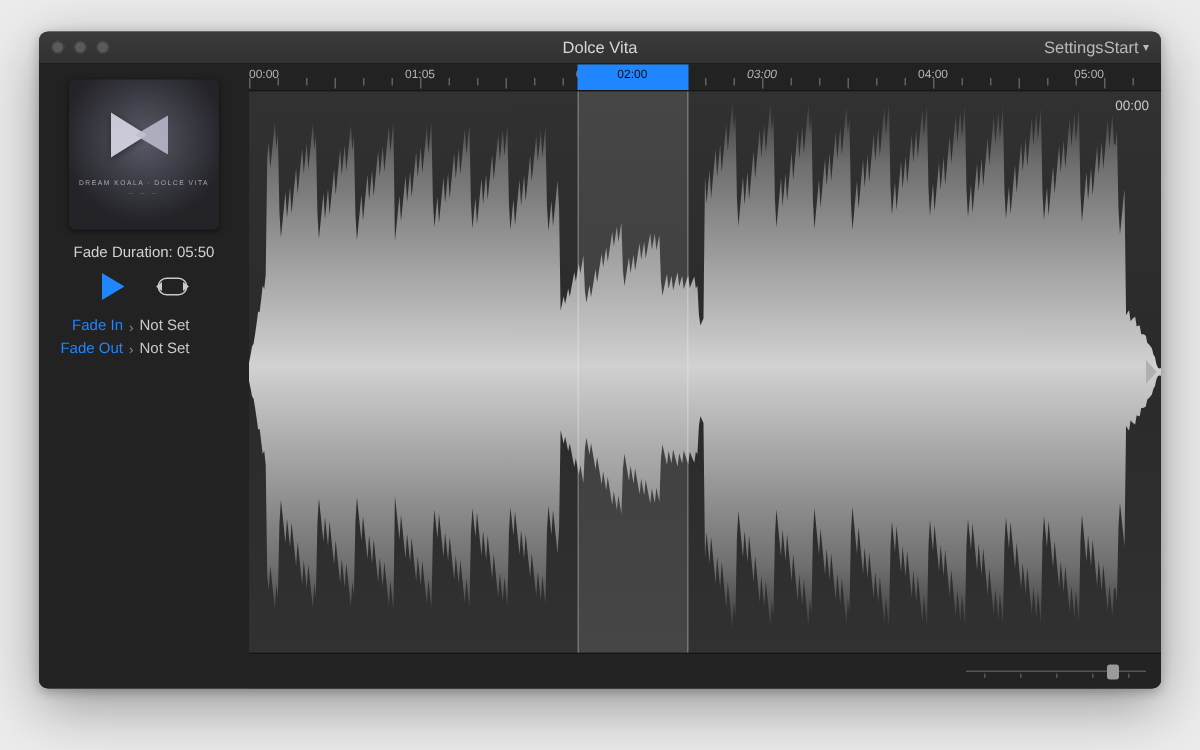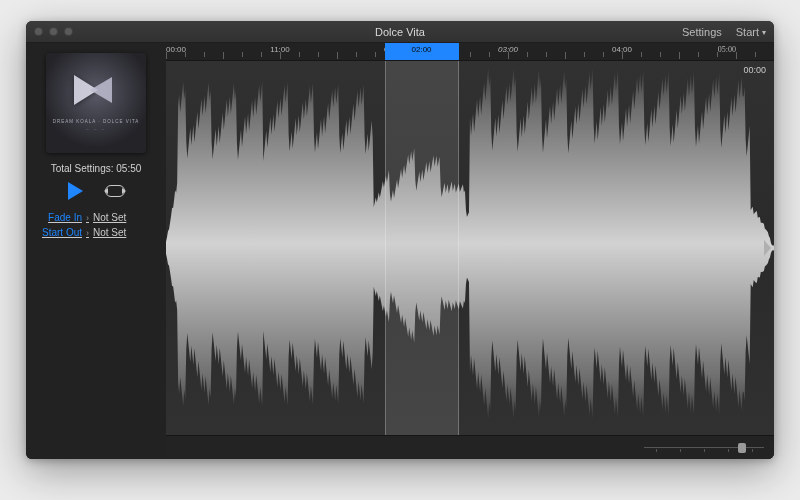--- a/index.html
+++ b/index.html
@@ -11,40 +11,40 @@
     display: flex; flex-direction: column;
   }
   .titlebar {
     height: 22px; background: linear-gradient(#3b3b3b,#313131);
     display: flex; align-items: center; padding: 0 8px; position: relative;
     border-bottom: 1px solid #1e1e1e;
   }
   .traffic { display: flex; gap: 6px; }
   .traffic span { width: 9px; height: 9px; border-radius: 50%; background:#5a5a5a; box-shadow: inset 0 0 0 1px rgba(0,0,0,.3); }
   .title { position: absolute; left: 0; right: 0; text-align: center; color: #d7d7d7; font-size: 11px; }
-  .topright { position: absolute; right: 8px; display: flex; gap: 14px; color:#b9b9b9; font-size: 11px; justify-content: center; }
+  .topright { position: absolute; right: 8px; display: flex; gap: 0; color:#b9b9b9; font-size: 11px; justify-content: center; }
   .topright span { cursor: default; }
   .expcaret { display:inline-block; margin-left:3px; font-size:8px; transform: translateY(-1px); }
   .body { flex: 1; display: flex; background:#2a2a2a; }
   .sidebar { width: 140px; background:#222; display:flex; flex-direction:column; align-items:center; padding:10px 8px; color:#c9c9c9; font-size:10px; }
   .art { width:100px; height:100px; border-radius:4px; background: radial-gradient(circle at 50% 40%, #5a5a68, #232328 70%); display:flex; flex-direction:column; align-items:center; justify-content:center; box-shadow: 0 1px 4px rgba(0,0,0,.6); margin-bottom:10px;}
   .art .tri-pair { position:relative; width:44px; height:30px; }
   .art .tri { position:absolute; width:0; height:0; border-style:solid; }
   .art .tri.a { left:0; top:0; border-width: 15px 0 15px 24px; border-color: transparent transparent transparent #d8d8e6; filter: drop-shadow(0 1px 2px rgba(0,0,0,.5)); opacity:.9;}
   .art .tri.b { left:16px; top:2px; border-width: 13px 0 13px 22px; border-color: transparent transparent transparent #bdbdd0; opacity:.85; transform: rotate(180deg);}
   .art .cap { margin-top:14px; font-size:4.5px; letter-spacing:1px; color:#a8a8b3; transform: scale(1); }
   .art .cap2 { margin-top:3px; font-size:3px; letter-spacing:2px; color:#808088;}
   .dur { font-size:10px; color:#d2d2d2; margin-bottom:8px; }
   .controls { display:flex; gap:22px; align-items:center; margin-bottom:12px; }
   .play { width:0; height:0; border-style:solid; border-width: 9px 0 9px 15px; border-color: transparent transparent transparent #1f86ff; cursor:pointer;}
   .loop { width:20px; height:12px; border:1.5px solid #c9c9c9; border-radius:6px; position:relative; cursor:pointer;}
   .loop:before, .loop:after { content:""; position:absolute; width:0; height:0; border-style:solid;}
   .loop:before { left:-2px; top:2px; border-width:3px 4px 3px 0; border-color: transparent #c9c9c9 transparent transparent;}
   .loop:after  { right:-2px; bottom:2px; border-width:3px 0 3px 4px; border-color: transparent transparent transparent #c9c9c9;}
-  .faderow { width:100%; display:flex; align-items:center; font-size:10px; margin-bottom:4px; gap:4px;text-decoration:underline;}
+  .faderow { width:100%; display:flex; align-items:center; font-size:10px; margin-bottom:4px; gap:4px;}
   .faderow .lbl { color:#1f86ff; width:48px; text-align:right; cursor:pointer;}
   .faderow .chev { color:#8e8e8e; font-size:9px; }
   .faderow .val { color:#c9c9c9; }
   .main { flex:1; display:flex; flex-direction:column; background: linear-gradient(#2d2d2d,#2a2a2a); }
   .ruler { height:18px; position:relative; background:#222; border-bottom:1px solid #161616; }
   .ruler .ticks { position:absolute; inset:0; }
   .ruler .lbl { position:absolute; top:2px; font-size:8px; color:#b5b5b5; transform: translateX(-50%);}
   .ruler .tick { position:absolute; top:9px; width:1px; height:5px; background:#606060;}
   .ruler .tick.mid { height:7px; }
   .ruler .sel { position:absolute; top:0; height:100%; background:#1f86ff; }
@@ -85,34 +85,34 @@
     <div class="sidebar">
       <div class="art">
         <div class="tri-pair">
           <div class="tri a"></div>
             <div class="tri b"></div>
         </div>
         <div class="cap">DREAM KOALA · DOLCE VITA</div>
         <div class="cap2">— — —</div>
       </div>
       <div class="dur">
-        <span>Total Settings:</span>
+        <span>Fade Duration:</span>
         <span>05:50</span>
       </div>
       <div class="controls">
         <div class="play"></div>
         <div class="loop"></div>
       </div>
       <div class="faderow">
         <span class="lbl">Fade In</span>
         <span class="chev">›</span>
         <span class="val">Not Set</span>
       </div>
       <div class="faderow">
-        <span class="lbl">Start Out</span>
+        <span class="lbl">Fade Out</span>
         <span class="chev">›</span>
         <span class="val">Not Set</span>
       </div>
     </div>
 
     <div class="main">
       <div class="ruler" id="ruler">
         <div class="ticks" id="ticks">
             <div class="tick mid" style="left: 0%;"></div>
             <div class="tick" style="left: 3.125%;"></div>
@@ -140,25 +140,25 @@
             <div class="tick" style="left: 71.875%;"></div>
             <div class="tick mid" style="left: 75%;"></div>
             <div class="tick" style="left: 78.125%;"></div>
             <div class="tick" style="left: 81.25%;"></div>
             <div class="tick mid" style="left: 84.375%;"></div>
             <div class="tick" style="left: 87.5%;"></div>
             <div class="tick" style="left: 90.625%;"></div>
             <div class="tick mid" style="left: 93.75%;"></div>
             <div class="tick" style="left: 96.875%;"></div>
             <div class="lbl" style="left: 0%; transform: translateX(0px);">00:00</div>
-            <div class="lbl" style="left: 18.75%;">11:00</div>
+            <div class="lbl" style="left: 18.75%;">01:05</div>
             <div class="lbl" style="left: 37.5%;">02:00</div>
             <div class="lbl" style="left: 56.25%; font-style: italic;">03:00</div>
             <div class="lbl" style="left: 75%;">04:00</div>
-            <div class="lbl" style="left: 93.75%; transform: translateX(-100%); font-family: Liberation Serif, serif;">05:00</div>
+            <div class="lbl" style="left: 93.75%; transform: translateX(-100%);">05:00</div>
           </div>
         <div class="sel" id="rulersel" style="left: 35.9375%; width: 12.1875%;">
           <span class="slbl">02:00</span>
         </div>
       </div>
       <div class="wavewrap">
         <div class="clock">00:00</div>
         <svg class="wave" viewBox="0 0 600 360" preserveAspectRatio="none">
           <defs>
             <linearGradient id="wavegrad" x1="0" y1="0" x2="0" y2="1">

